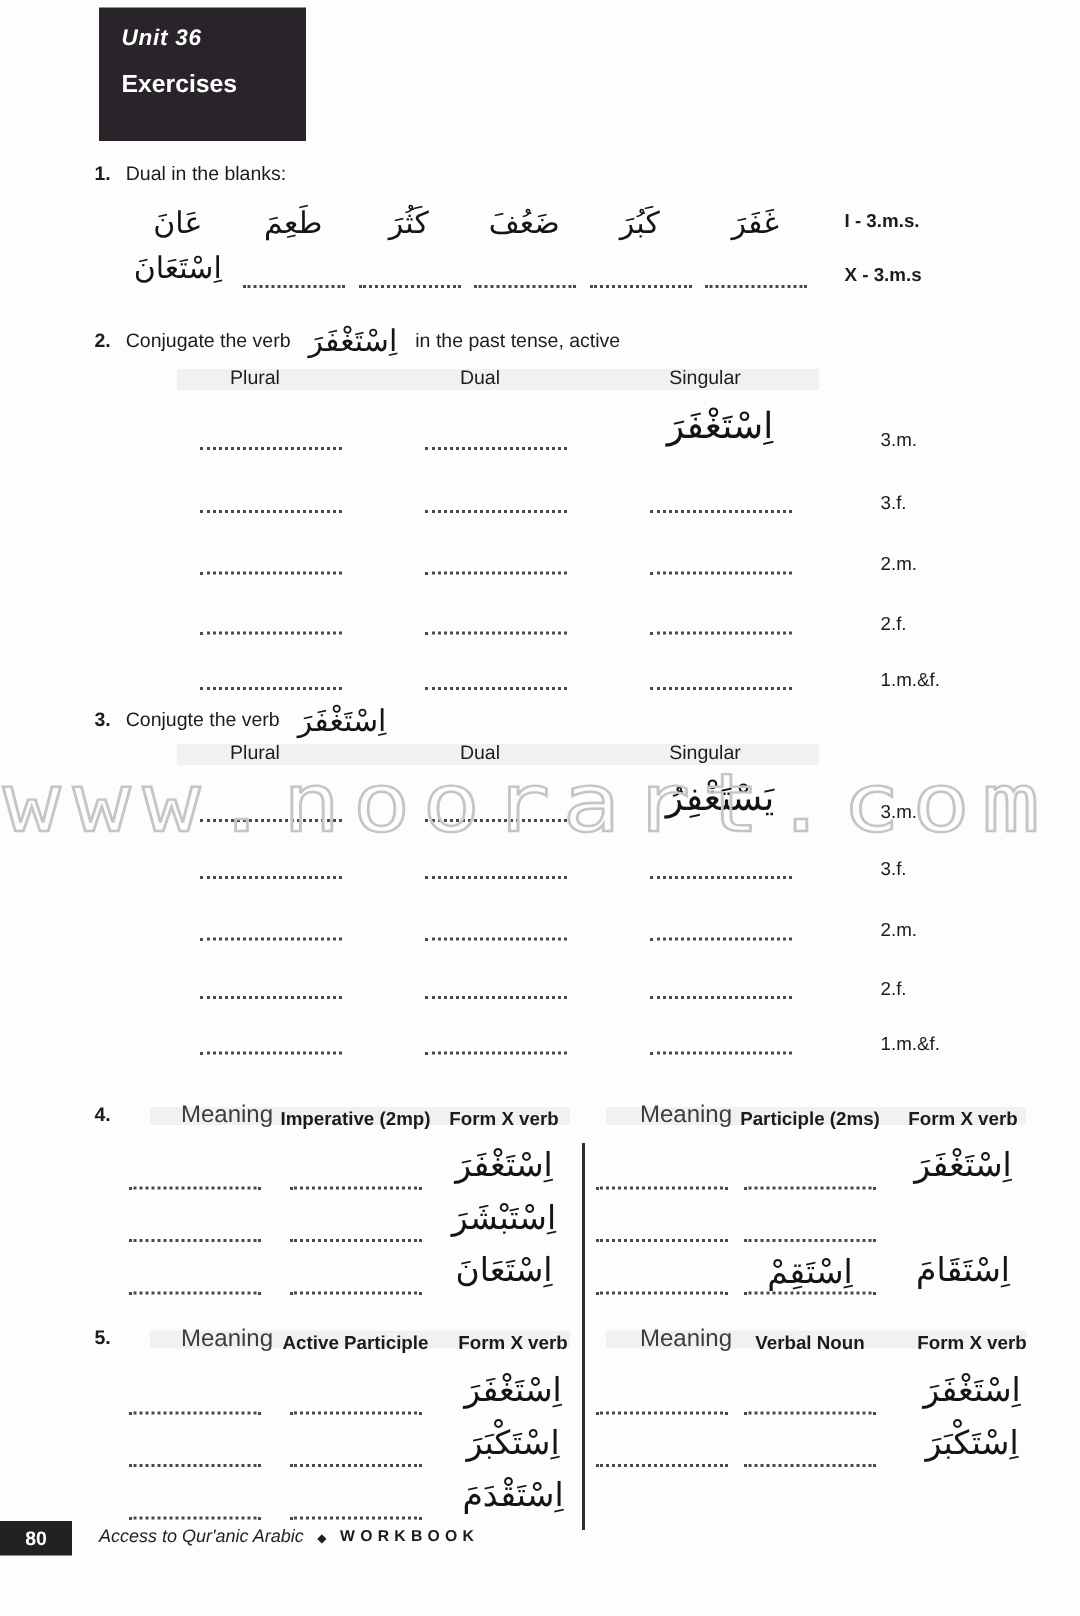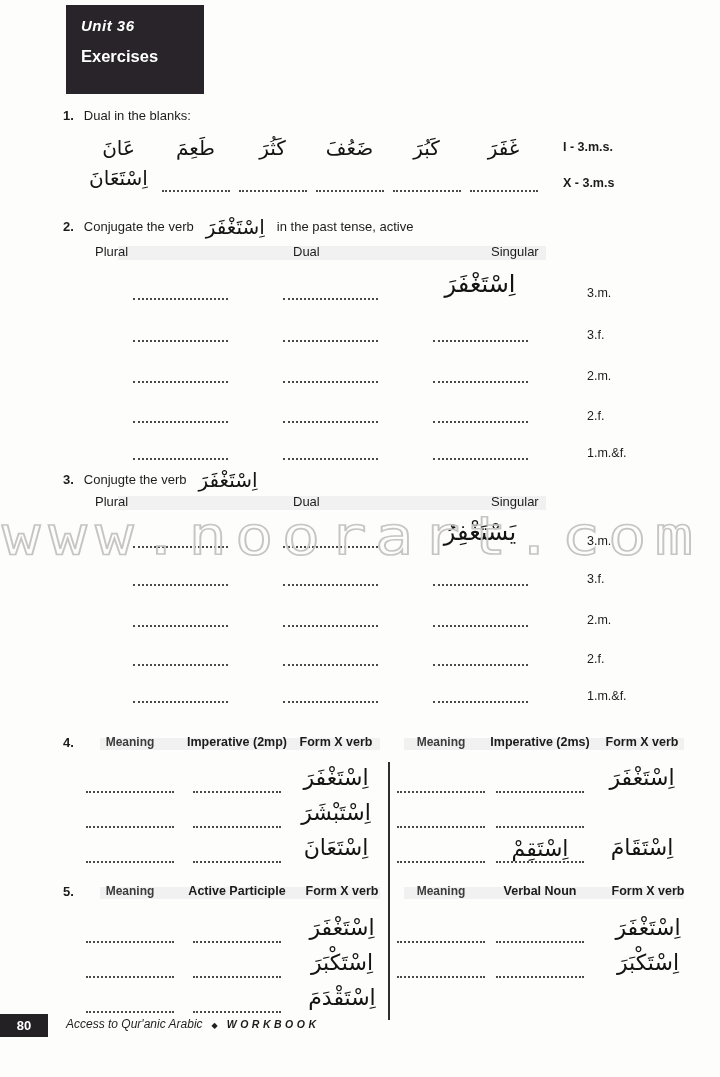--- a/index.html
+++ b/index.html
@@ -36,36 +36,36 @@
   .w68 { width:68px; } .w88 { width:88px; } .w95 { width:95px; }
 
   
   .ex1-row { left:80px; width:462px; display:flex; }
   .ex1-cell { flex:1; display:flex; justify-content:center; align-items:flex-end; }
   .side-label { font-size:12.5px; font-weight:bold; white-space:nowrap; }
 
   
   .conj-head {
     left:95px; width:450px; display:grid; grid-template-columns:150px 150px 150px;
-    font-size:13px; text-align:left; z-index:2;gap:48px;
+    font-size:13px; text-align:center; z-index:2;
   }
   .conj-row {
     left:105px; width:560px; height:34px;
     display:grid; grid-template-columns:150px 150px 150px 110px; align-items:end;
   }
   .c { display:flex; justify-content:center; align-items:flex-end; }
   .tlabel { font-size:12.5px; padding-left:32px; padding-bottom:0; white-space:nowrap; }
 
   
   .band { background:#efedef; height:14px; z-index:1; opacity:.8; }
 
   
   .t-head, .t-row { display:grid; align-items:end; }
   .t-head { font-size:12.5px; text-align:center; z-index:2; }
-  .h-light { font-weight:700; font-size:12px; color:#3c3c3c; }
+  .h-light { font-weight:400; font-size:16px; color:#3c3c3c;text-align:right; }
   .h-bold  { font-weight:700; color:#1b1b1b; }
   .t4l { left:78px;  width:302px; grid-template-columns:104px 110px 88px; }
   .t4r { left:394px; width:298px; grid-template-columns:94px 104px 100px; }
   .t5l { left:78px;  width:314px; grid-template-columns:104px 110px 100px; }
   .t5r { left:394px; width:310px; grid-template-columns:94px 104px 112px; }
   .t-row { height:36px; }
   .stack { display:flex; flex-direction:column; align-items:center; }
   .stack .arabic { margin-bottom:-9px; }
 
   .divider { left:388px; top:762px; width:2px; height:258px; background:#2e2e2e; }
@@ -80,21 +80,21 @@
 
   
   .page-tab {
     left:0; top:1014px; width:48px; height:23px; background:#242124;
     color:#fff; font-weight:bold; font-size:13px;
     display:flex; align-items:center; justify-content:center;
   }
   .footer-line { left:66px; top:1017px; display:flex; align-items:center; gap:9px; }
   .book-title { font-style:italic; font-size:12px; color:#1f1f1f; }
   .diamond { font-size:8px; color:#1f1f1f; position:relative; top:1px; }
-  .book-type { font-weight:bold; font-size:10.5px; letter-spacing:3.5px; color:#1b1b1b;font-style:italic; }
+  .book-type { font-weight:bold; font-size:10.5px; letter-spacing:3.5px; color:#1b1b1b; }
 </style>
 </head>
 <body>
 
 <div class="abs unit-box">
   <div class="unit-title">Unit 36</div>
   <div class="unit-subtitle">Exercises</div>
 </div>
 
 <div class="abs ex-title" style="left:63px; top:108px;">
@@ -301,21 +301,21 @@
 <div class="abs band" style="left:100px; top:738px; width:280px; height:12px;"></div>
 <div class="abs band" style="left:404px; top:738px; width:280px; height:12px;"></div>
 
 <div class="abs t-head t4l" style="top:735px;">
   <span class="h-light">Meaning</span>
   <span class="h-bold">Imperative (2mp)</span>
   <span class="h-bold">Form X verb</span>
 </div>
 <div class="abs t-head t4r" style="top:735px;">
   <span class="h-light">Meaning</span>
-  <span class="h-bold">Imperative (2ms)</span>
+  <span class="h-bold">Participle (2ms)</span>
   <span class="h-bold">Form X verb</span>
 </div>
 
 <div class="abs divider"></div>
 
 <div class="abs t-row t4l" style="top:757px;">
   <div class="c">
       <div class="dots w88"></div>
     </div>
   <div class="c">

